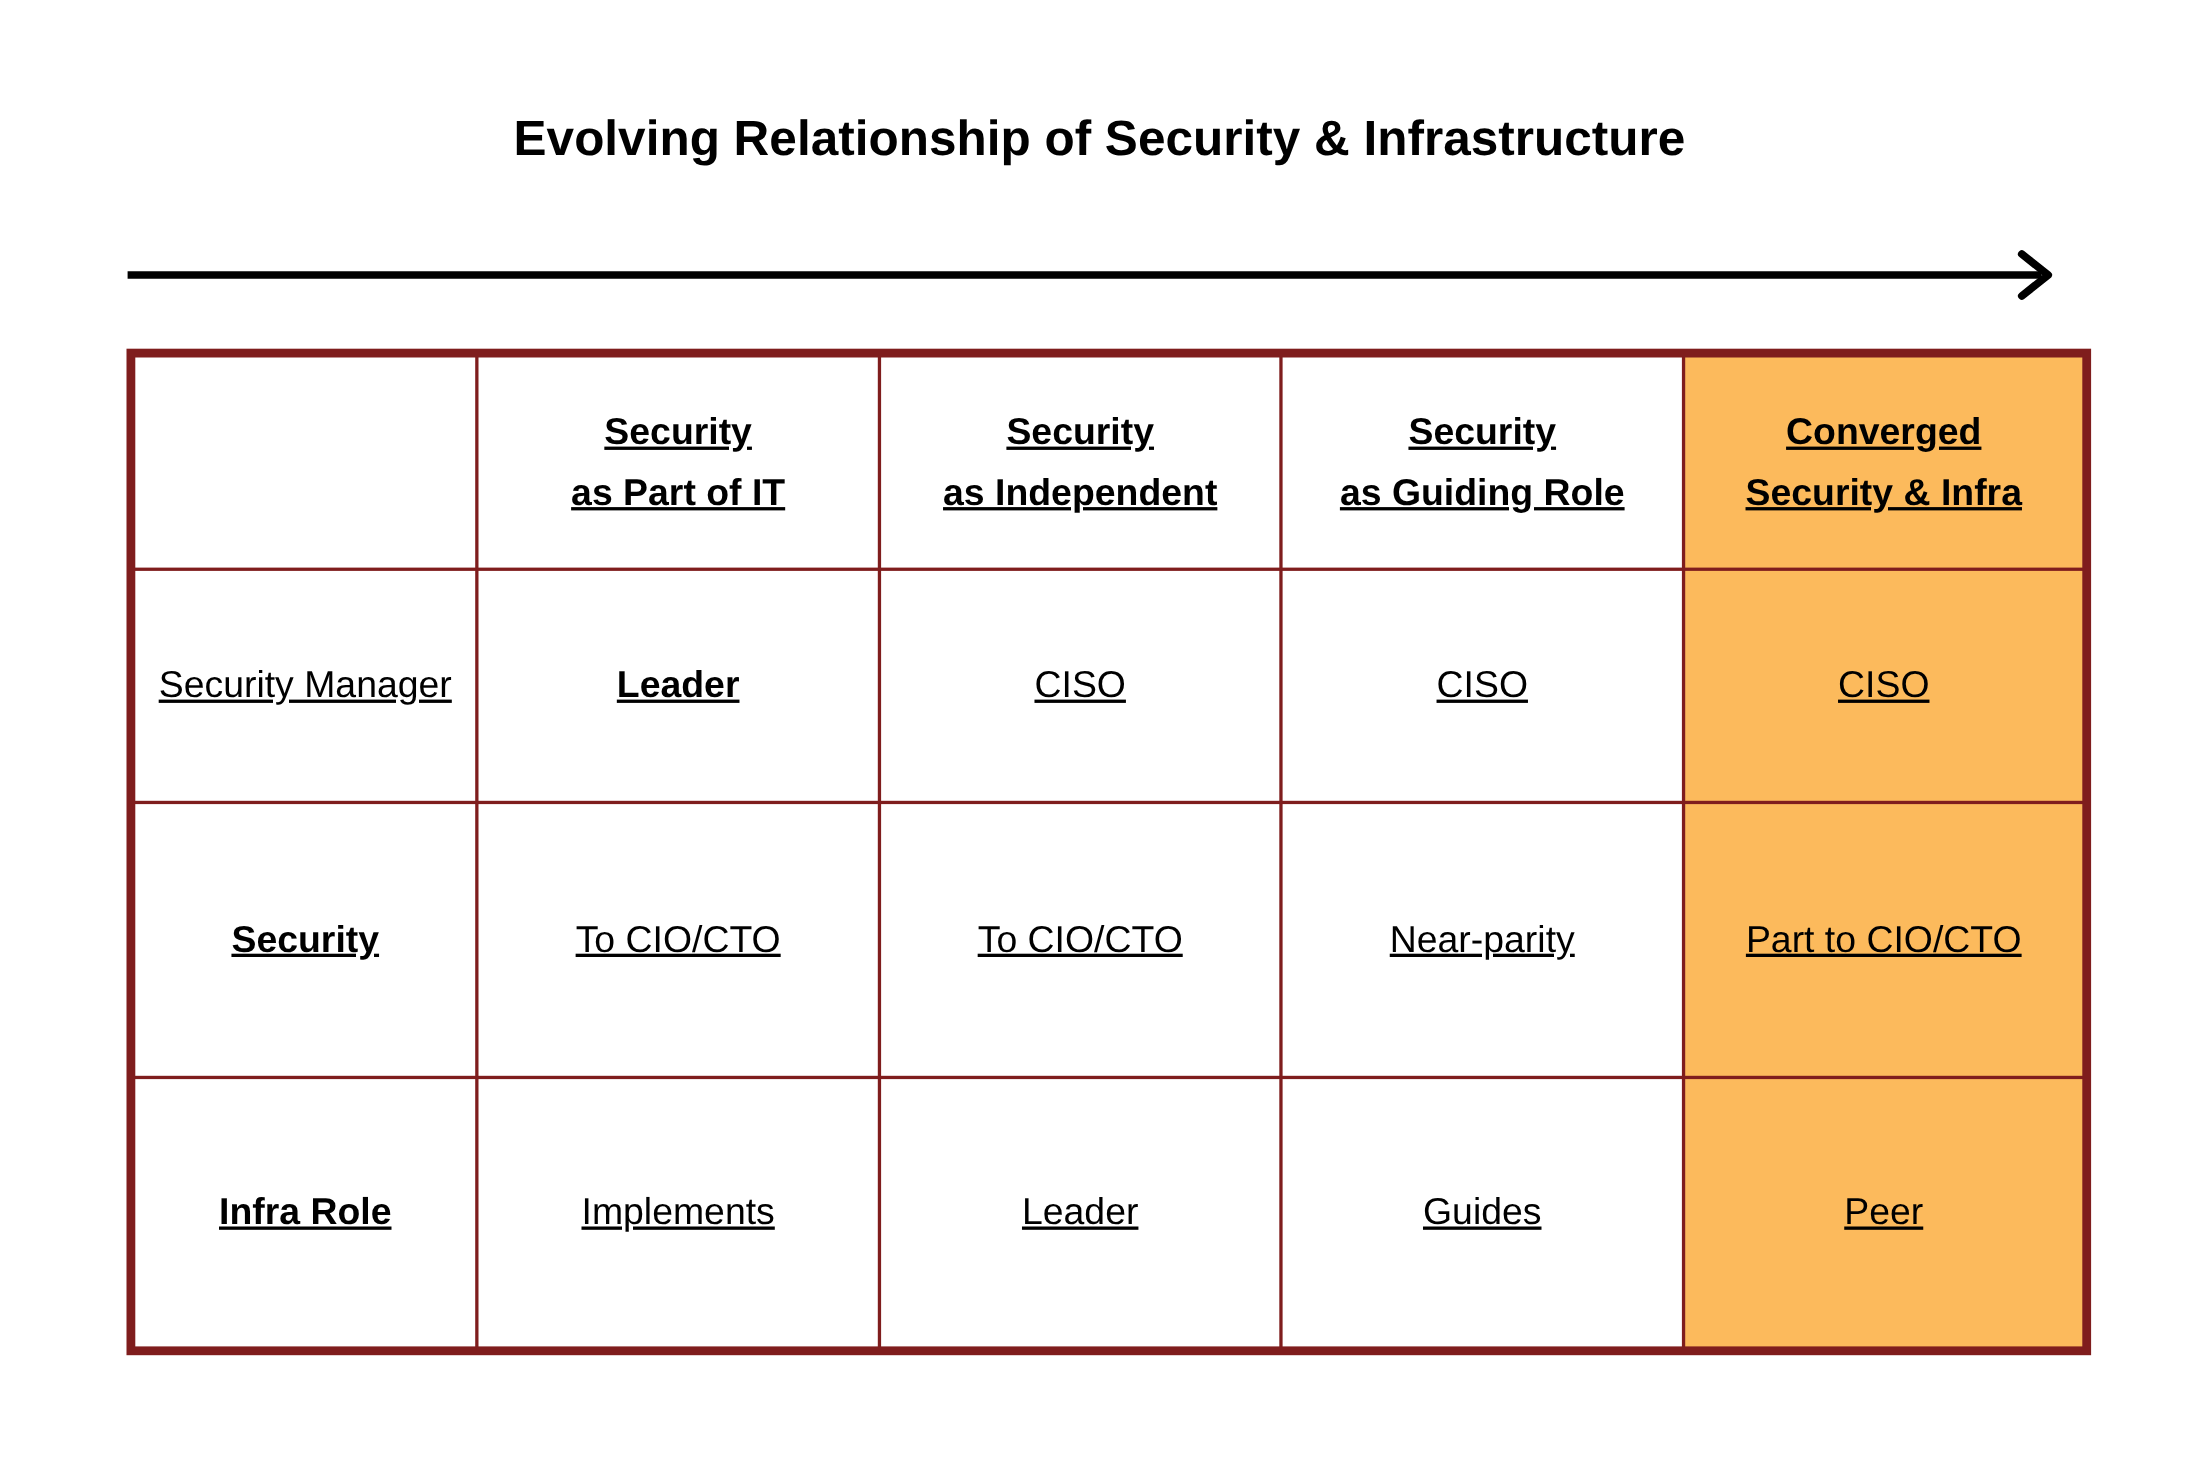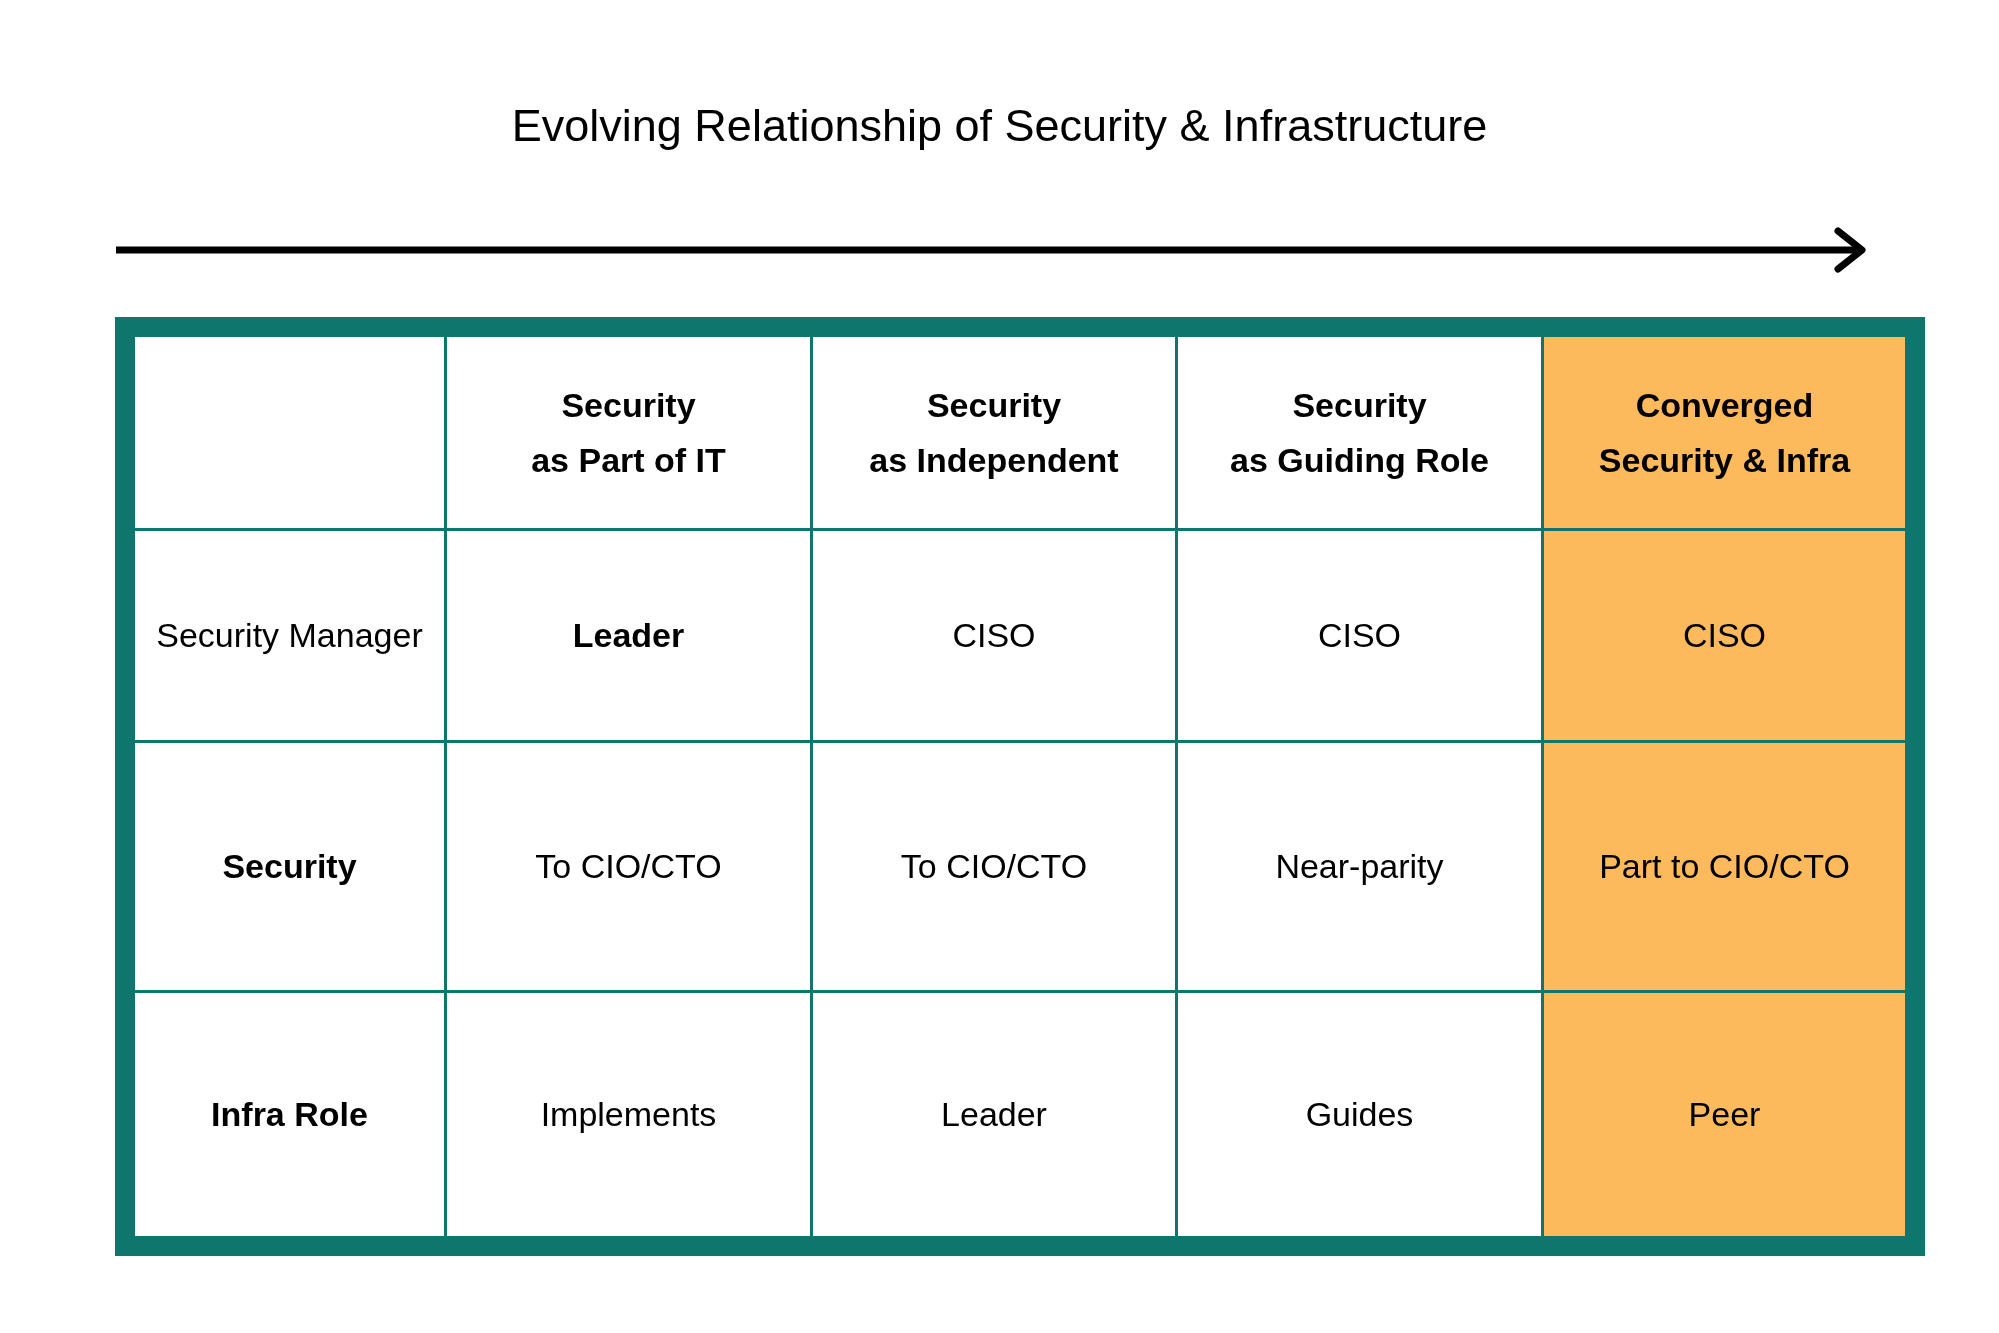--- a/index.html
+++ b/index.html
@@ -16,42 +16,43 @@
     background: #ffffff;
     overflow: hidden;
   }
   .title {
     position: absolute;
     top: 100px;
     left: 0;
     width: 100%;
     text-align: center;
     font-size: 45px;
-    font-weight: 400;
+    font-weight: 700;
     letter-spacing: 0px;
   }
   .arrow-wrap {
     position: absolute;
     left: 112px;
     top: 222px;
     width: 1760px;
     height: 56px;
   }
   
   .grid {
     position: absolute;
     left: 115px;
     top: 317px;
     display: grid;
     grid-template-columns: 309px 363px 362px 363px 361px;
     grid-template-rows: 191px 209px 247px 243px;
     gap: 3px;
-    padding: 20px;
-    background: #0f766e;
+    padding: 8px;
+    background: #7f1d1d;
     box-sizing: content-box;
+    text-decoration: underline;
   }
   .cell {
     background: #ffffff;
     display: flex;
     align-items: center;
     justify-content: center;
     text-align: center;
     font-size: 34px;
     line-height: 1.45;
     padding: 0 10px;

